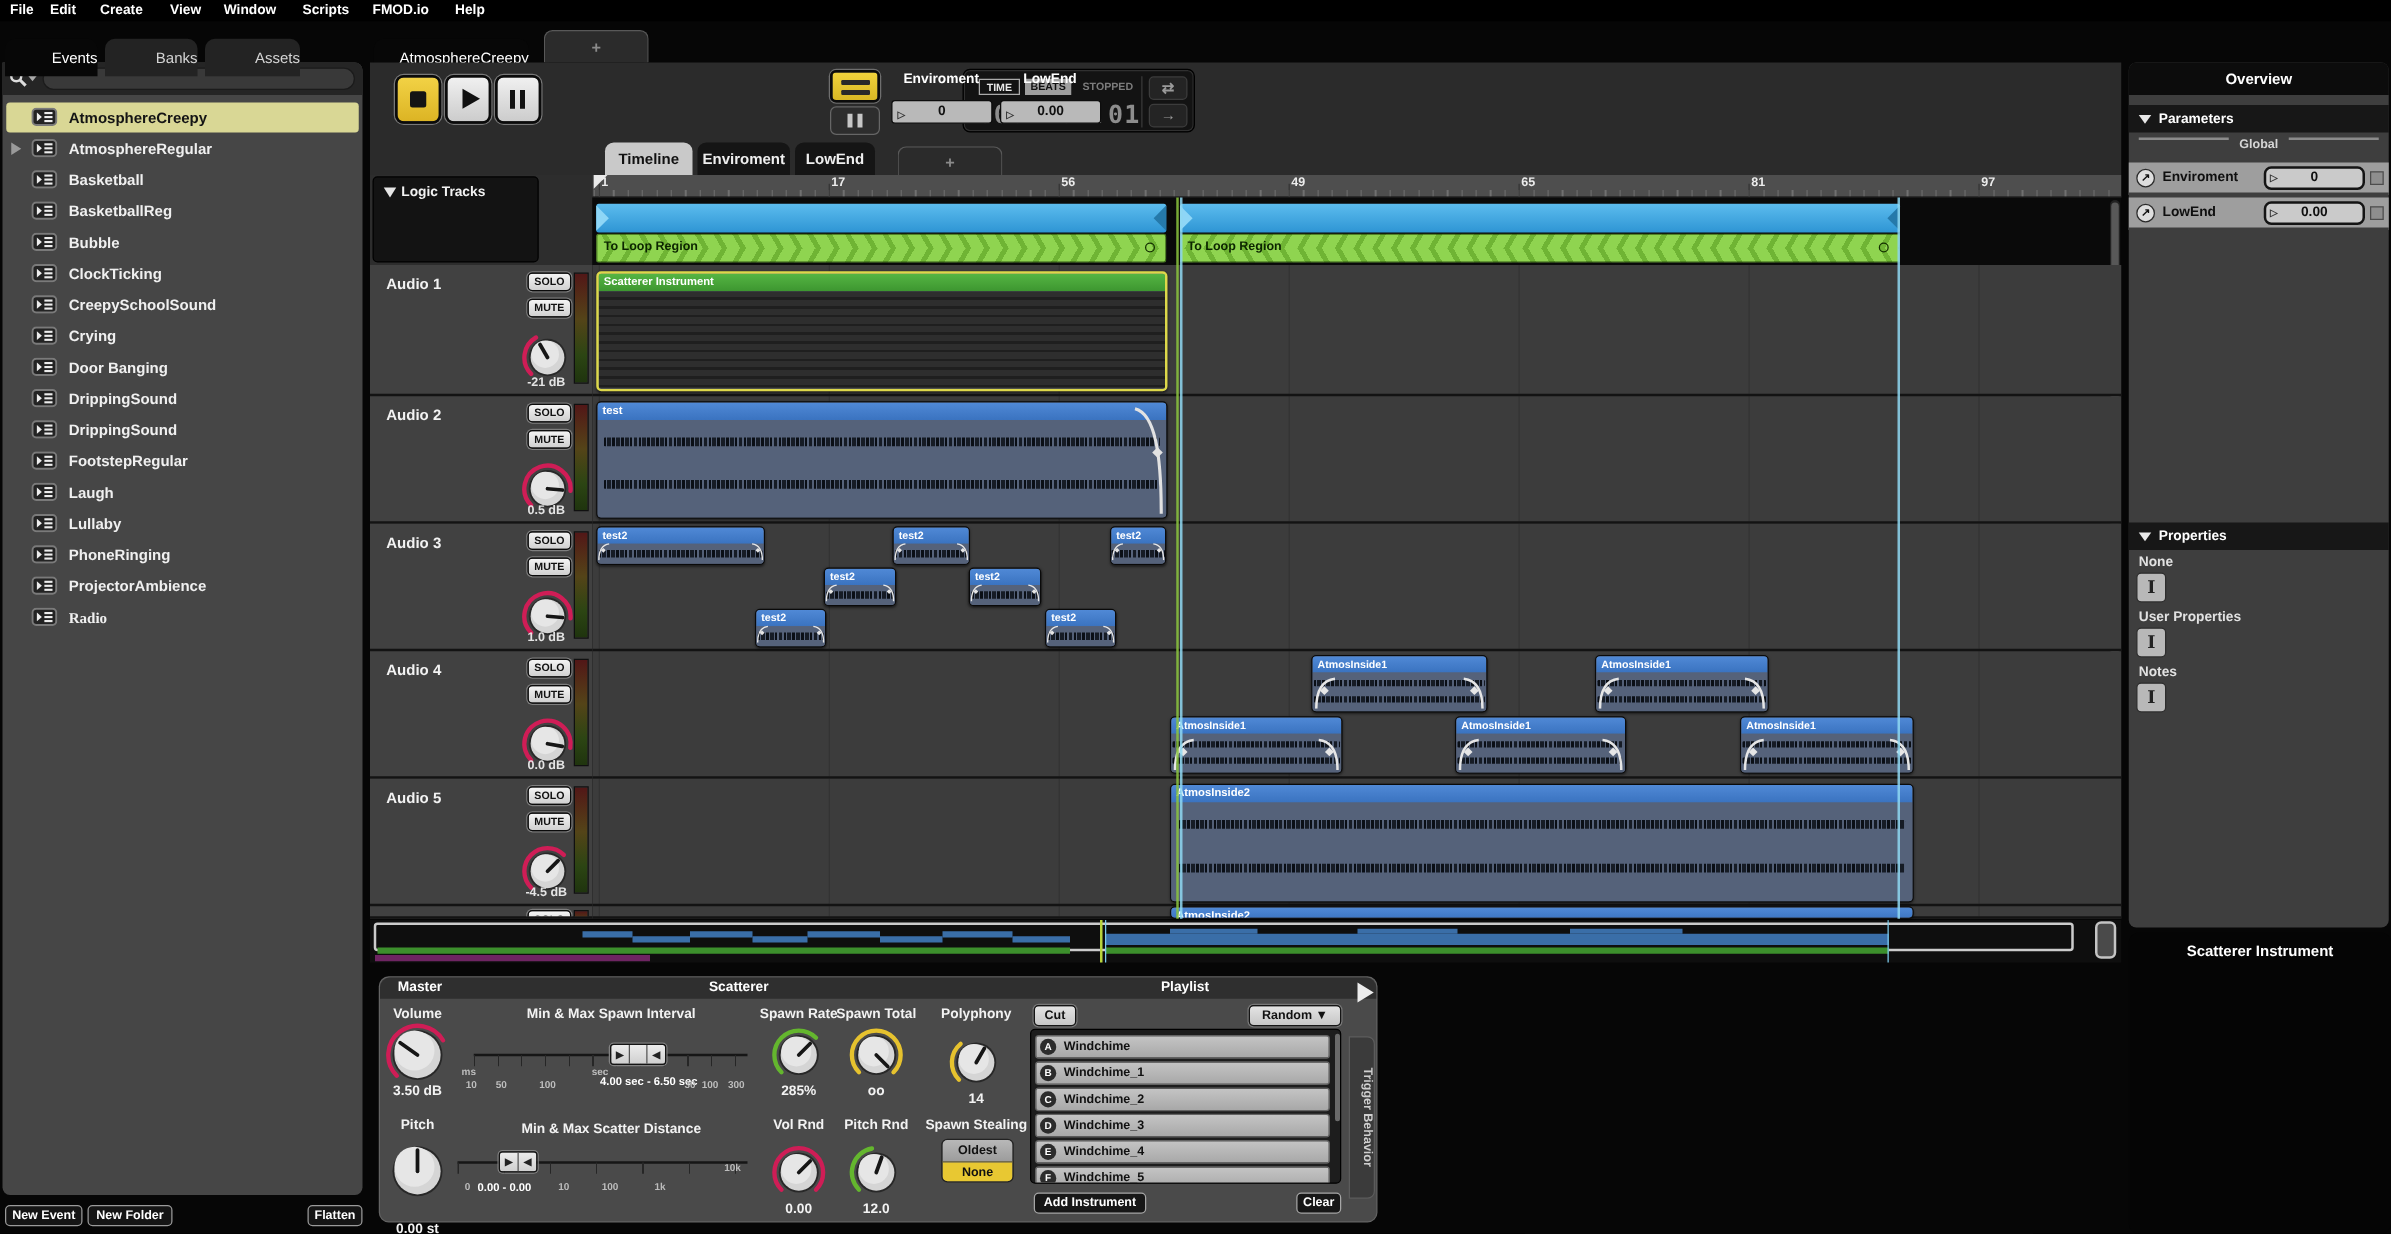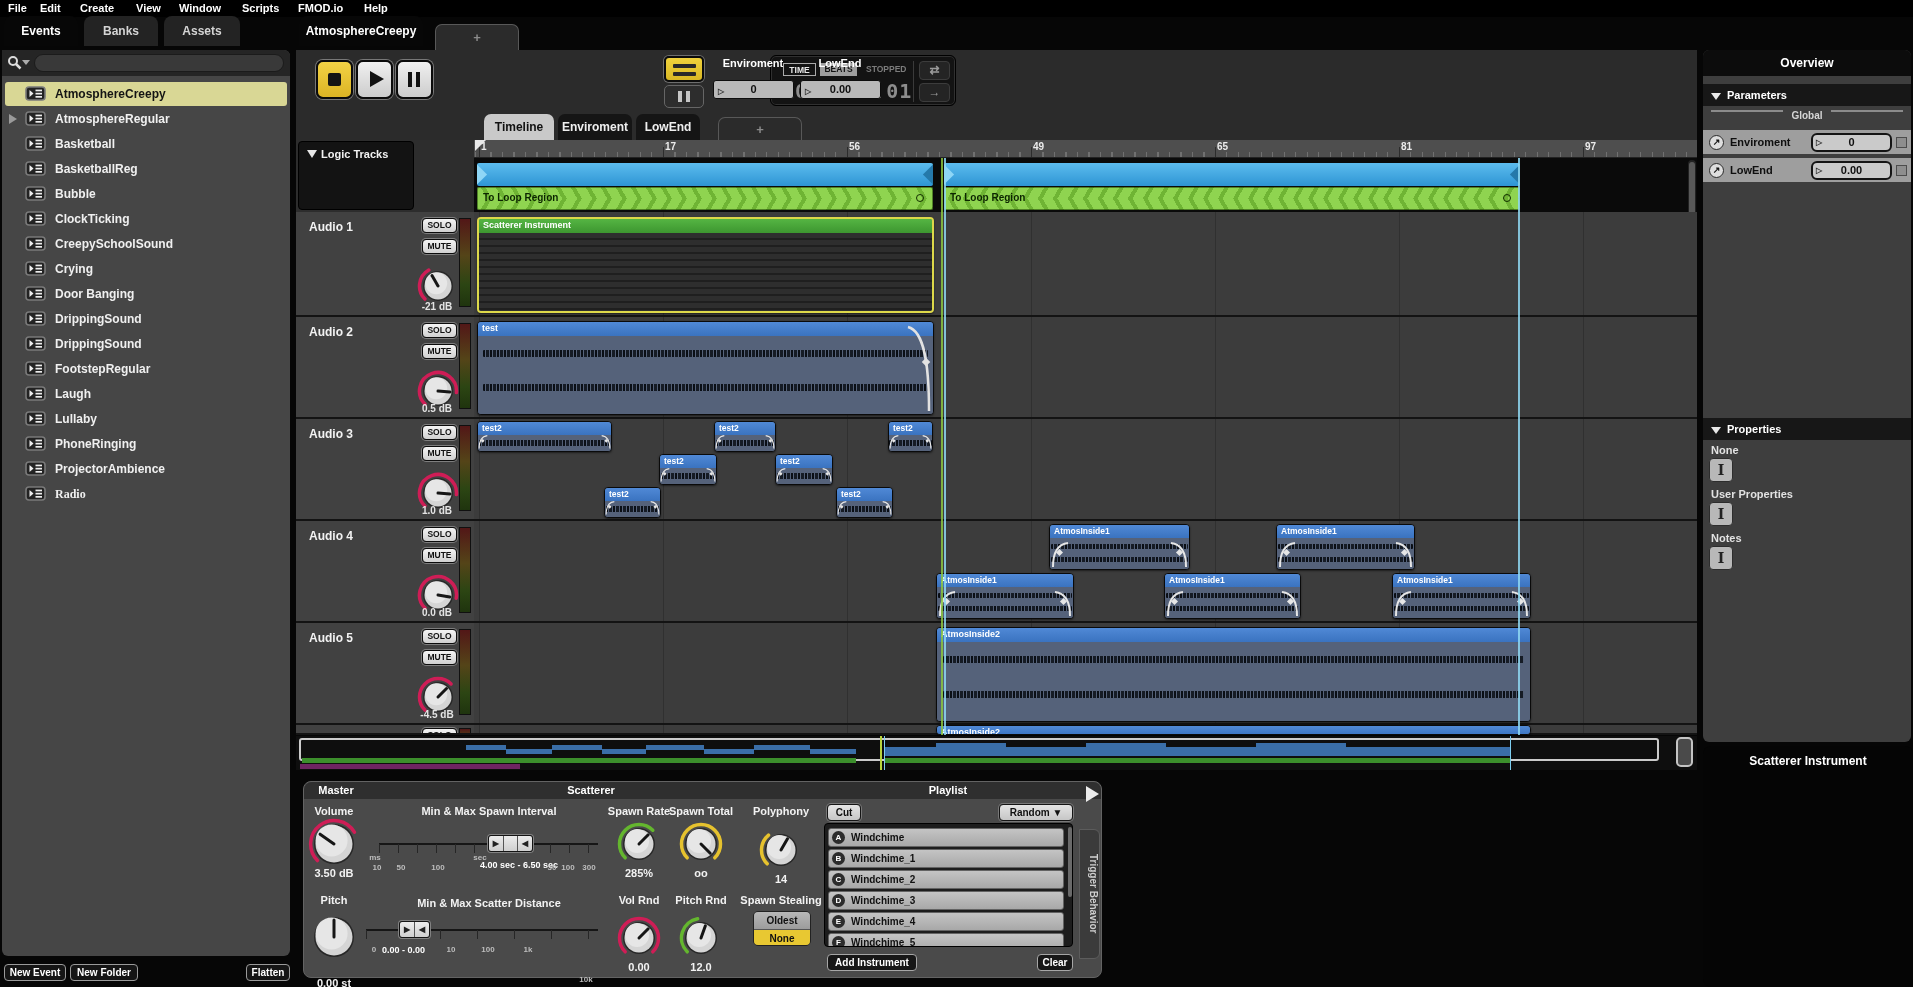--- a/index.html
+++ b/index.html
@@ -4,22 +4,22 @@
 <style>
   *{box-sizing:border-box;margin:0;padding:0}
   html,body{background:#000}
   #page{position:relative;width:1913px;height:987px;background:#060606;overflow:hidden;
         font-family:"Liberation Sans",sans-serif;color:#eee}
   .abs{position:absolute}
   
   #menubar{position:absolute;left:0;top:0;width:100%;height:17px;background:#000}
   .menu-item{position:absolute;top:2px;font-size:11px;font-weight:bold;color:#fff;cursor:default}
   
-  .side-tab{position:absolute;top:16px;height:30px;border-radius:8px 8px 0 0;font-size:12px;font-weight:bold;
-            text-align:center;line-height:31px;background:#232323;color:#d4d4d4}
+  .side-tab{position:absolute;top:31px;height:30px;border-radius:8px 8px 0 0;font-size:12px;font-weight:normal;
+            text-align:right;line-height:31px;background:#232323;color:#d4d4d4}
   .side-tab.active{background:#070707;color:#fff}
   #browser-panel{position:absolute;left:2px;top:50px;width:288px;height:906px;background:#464646;border-radius:0 6px 6px 6px}
   #search-row{position:absolute;left:0;top:0;width:100%;height:26px;background:#252525;border-radius:0 6px 0 0}
   #search-caret{position:absolute;left:20px;top:10px;width:0;height:0;border-top:5px solid #aaa;border-left:4px solid transparent;border-right:4px solid transparent}
   #search-field{position:absolute;left:32px;top:4px;width:250px;height:18px;background:#393939;border:1px solid #1b1b1b;border-radius:9px}
   .ev-row{position:absolute;left:3px;width:282px;height:24px}
   .ev-row.sel{background:#d9d795;border-radius:3px}
   .ev-icon{position:absolute;left:20px;top:4px;width:21px;height:15px}
   .ev-name{position:absolute;left:50px;top:5px;font-size:12px;font-weight:bold;color:#f0f0f0;white-space:nowrap}
   .ev-row.sel .ev-name{color:#141414}
@@ -41,21 +41,21 @@
   .pfield{position:absolute;top:30px;width:81px;height:19px;background:#b9b9b9;border:1px solid #0d0d0d;border-radius:3px;
           color:#101010;font-size:11px;font-weight:bold;text-align:center;line-height:17px}
   .pfield .tri{position:absolute;left:4px;top:2px;font-size:8px;color:#333}
   .sheet-tab{position:absolute;top:114px;height:26px;border-radius:7px 7px 0 0;font-size:12px;font-weight:bold;
              text-align:center;line-height:27px;background:#151515;color:#efefef}
   .sheet-tab.active{background:#c9c9c9;color:#111}
   .ghost-tab{position:absolute;background:#2b2b2b;border:1px solid #585858;border-bottom:none;color:#8a8a8a;
              font-size:13px;font-weight:bold;text-align:center;border-radius:7px 7px 0 0}
   
   #tl-left{position:absolute;left:296px;top:140px;width:178px;height:72px;background:#2d2d2d}
-  #logic-box{position:absolute;left:298px;top:141px;width:116px;height:69px;background:#131313;border:1px solid #000;border-radius:4px}
+  #logic-box{position:absolute;left:298px;top:141px;width:133px;height:69px;background:#131313;border:1px solid #000;border-radius:4px}
   #logic-box .tri{position:absolute;left:8px;top:8px;width:0;height:0;border-top:8px solid #e6e6e6;border-left:5px solid transparent;border-right:5px solid transparent}
   #logic-box .lbl{position:absolute;left:22px;top:6px;font-size:11px;font-weight:bold;color:#f2f2f2}
   #ruler{position:absolute;left:474px;top:140px;width:1223px;height:18px;background:#4e4e4e;border-bottom:1px solid #222}
   .ruler-minor{position:abs;position:absolute;left:0;bottom:0;width:100%;height:5px;
                background:repeating-linear-gradient(90deg,#707070 0 1px,transparent 1px 11.5px);background-position-x:5px}
   .ruler-major{position:absolute;left:0;bottom:0;width:100%;height:10px;
                background:repeating-linear-gradient(90deg,#2c2c2c 0 1px,transparent 1px 184px);background-position-x:5px}
   .ruler-num{position:absolute;top:141px;font-size:10px;font-weight:bold;color:#ececec}
   #cursor-flag{position:absolute;left:475px;top:140px;width:0;height:0;border-top:11px solid #e9e9e9;border-right:11px solid transparent}
   #logic-lane{position:absolute;left:474px;top:158px;width:1223px;height:54px;background:#0a0a0a}
@@ -538,21 +538,21 @@
       <div class="tick-lb" style="left: 97px; top: 81px;">50</div>
       <div class="tick-lb" style="left: 134px; top: 81px;">100</div>
       <div class="tick-lb" style="left: 176px; top: 71px;">sec</div>
       <div class="tick-lb" style="left: 248px; top: 81px;">30</div>
       <div class="tick-lb" style="left: 264px; top: 81px;">100</div>
       <div class="tick-lb" style="left: 285px; top: 81px;">300</div>
       <div class="tick-lb" style="left: 70px; top: 163px;">0</div>
       <div class="tick-lb" style="left: 147px; top: 163px;">10</div>
       <div class="tick-lb" style="left: 184px; top: 163px;">100</div>
       <div class="tick-lb" style="left: 224px; top: 163px;">1k</div>
-      <div class="tick-lb" style="left: 282px; top: 148px; margin-top: 45px;">10k</div>
+      <div class="tick-lb" style="left: 282px; top: 148px;">10k</div>
     </div>
   <div id="pl-list">
       <div id="pl-scroll"></div>
       <div class="prow" style="top: 4px;">
         <div class="badge">A</div>
         <div class="nm">Windchime</div>
       </div>
       <div class="prow" style="top: 25px;">
         <div class="badge">B</div>
         <div class="nm">Windchime_1</div>

